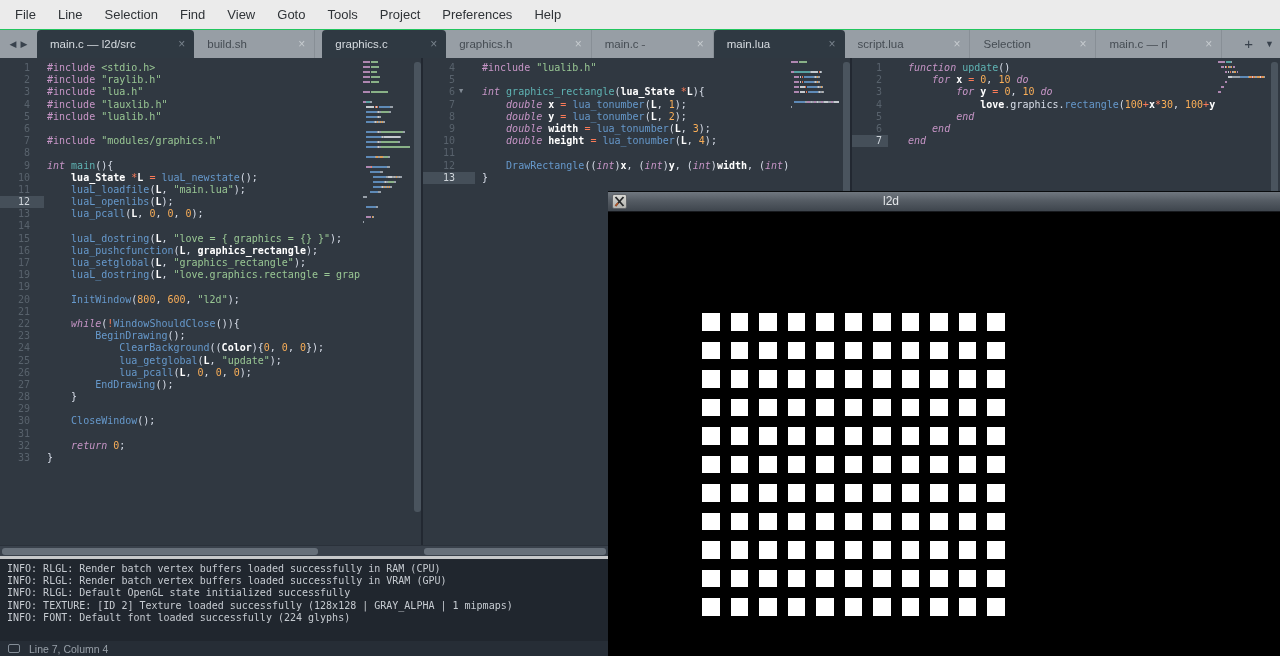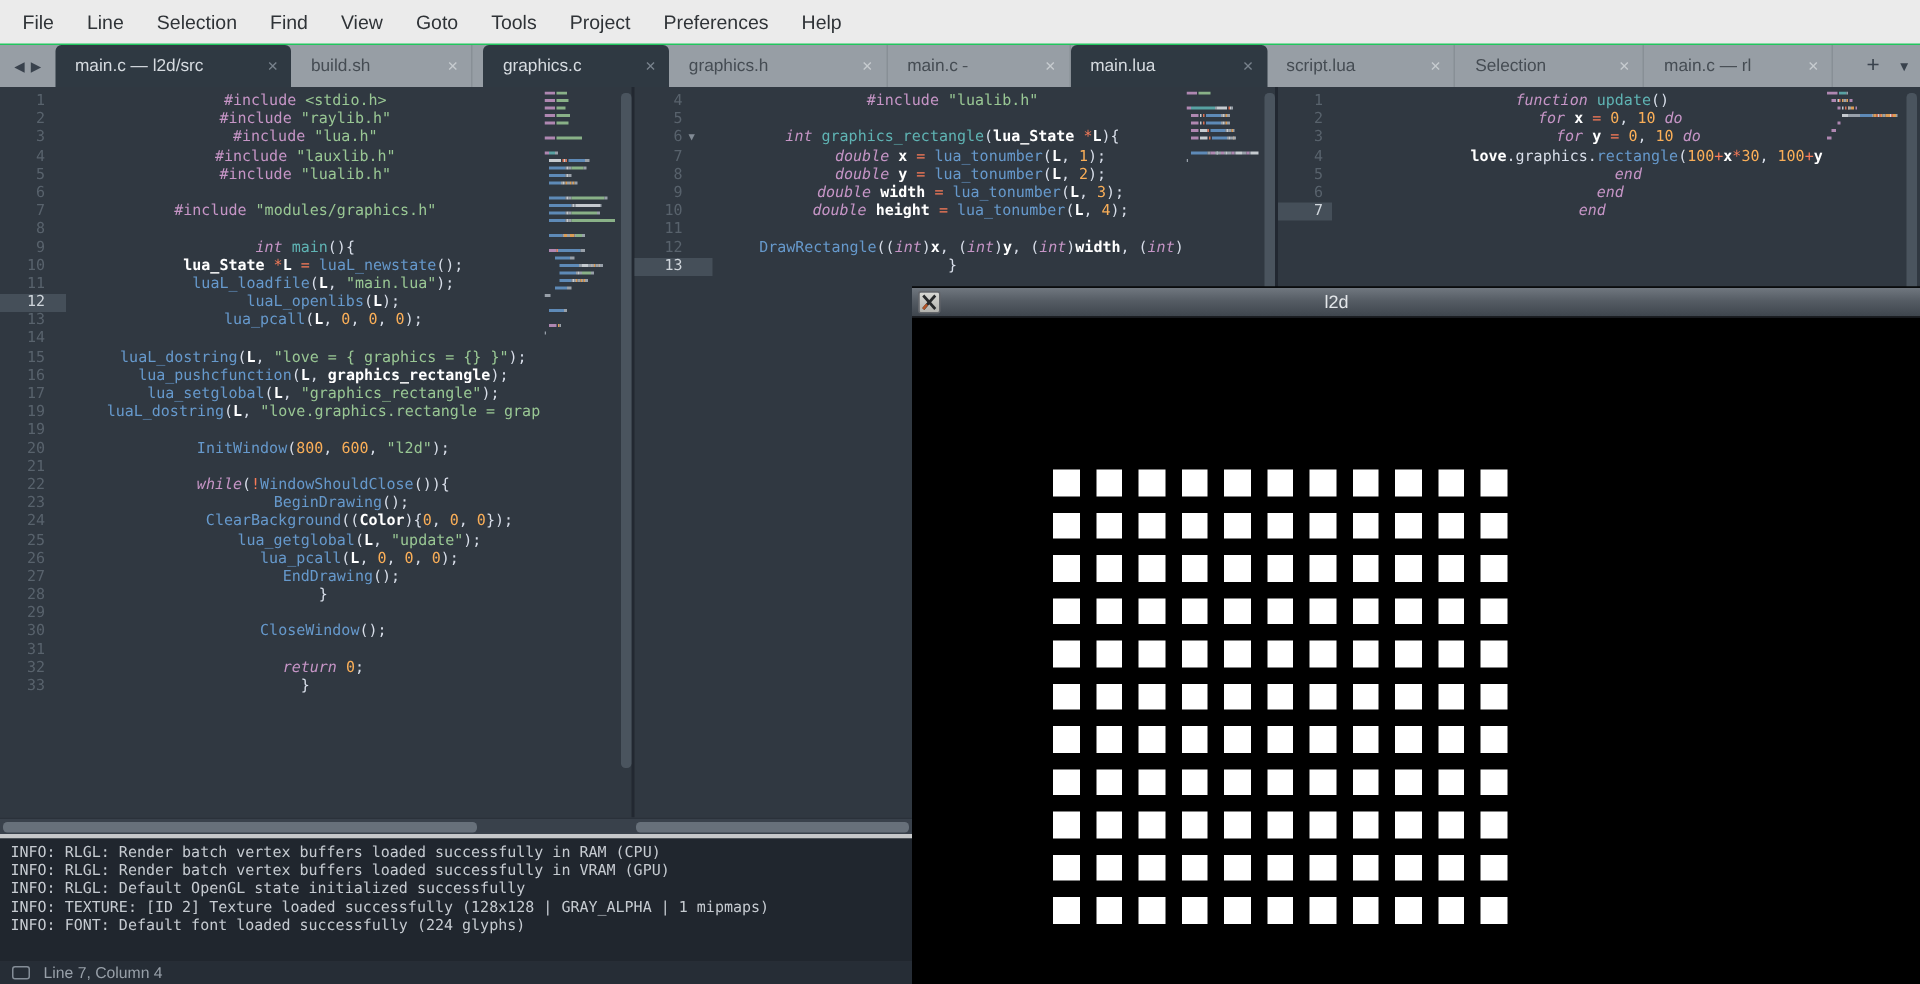--- a/index.html
+++ b/index.html
@@ -31,21 +31,21 @@
   .editor{position:absolute;top:58px;left:0;width:1280px;height:498px;z-index:1;}
   .pane{position:absolute;top:0;height:498px;background:#303841;box-sizing:border-box;}
   .pane.bordered{border-left:2px solid #222831;}
   .gutter{position:absolute;top:4px;left:0;z-index:2;}
   .grow{height:12.2px;line-height:12.2px;font:10px "DejaVu Sans Mono",monospace;color:#58626c;
         text-align:right;box-sizing:border-box;position:relative;}
   .grow.active{background:#454f59;color:#cfd5db;}
   .fold{position:absolute;font-size:7px;color:#828b95;top:1px;}
   .code{position:absolute;top:4px;overflow:hidden;white-space:pre;
         font:10px/12.2px "DejaVu Sans Mono",monospace;color:#d8dee9;z-index:1;}
-  .cl{height:12.2px;text-align:center;}
+  .cl{height:12.2px;}
   .tk-pp{color:#c695c6;}
   .tk-kw{color:#c695c6;font-style:italic;}
   .tk-str{color:#99c794;}
   .tk-num{color:#f9ae58;}
   .tk-op{color:#f97b58;}
   .tk-fn{color:#6699cc;}
   .tk-fd{color:#5fb4b4;}
   .tk-var{color:#ffffff;font-weight:bold;}
   .tk-pl{color:#d8dee9;}
   .minimap{position:absolute;top:3px;z-index:2;overflow:hidden;}

